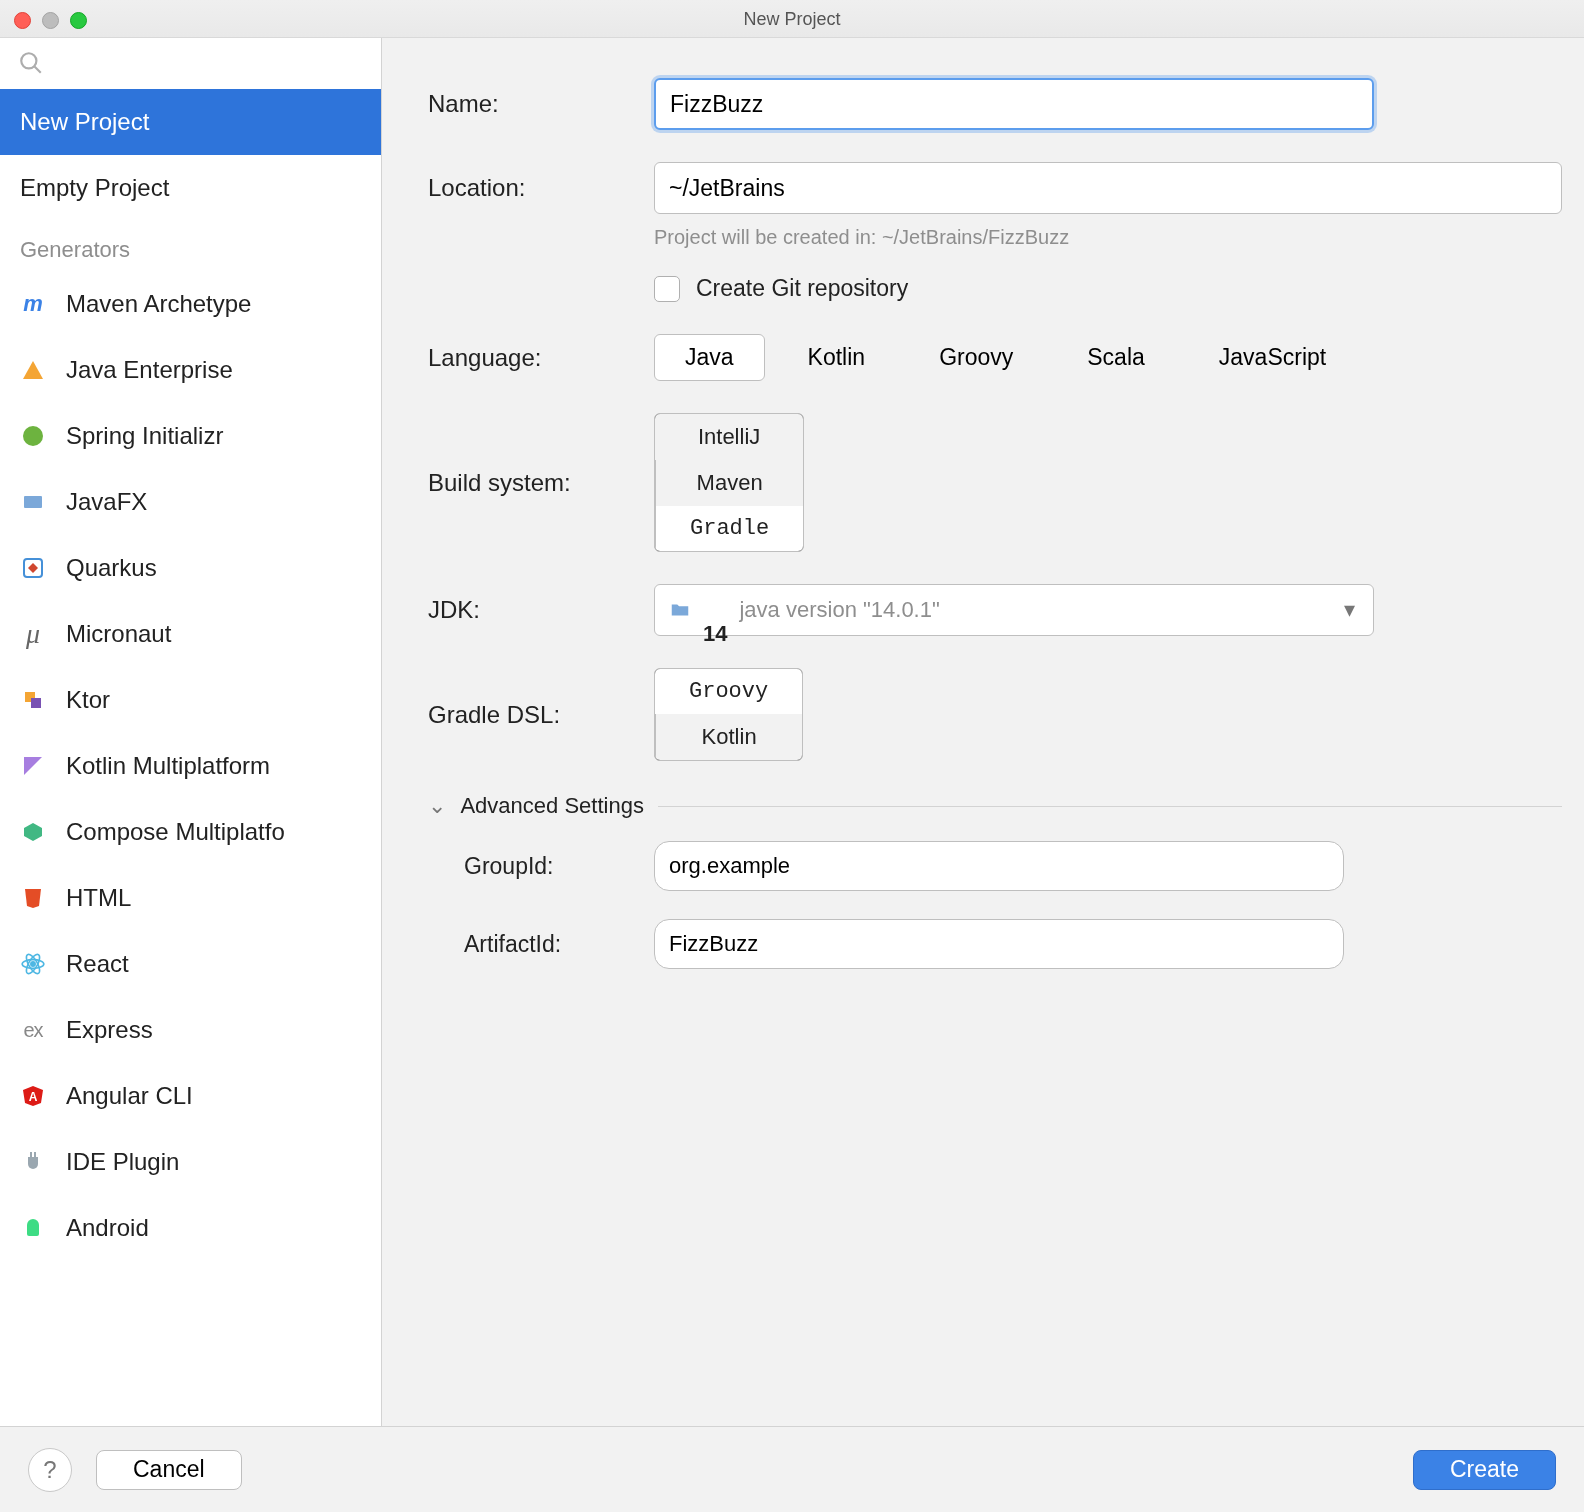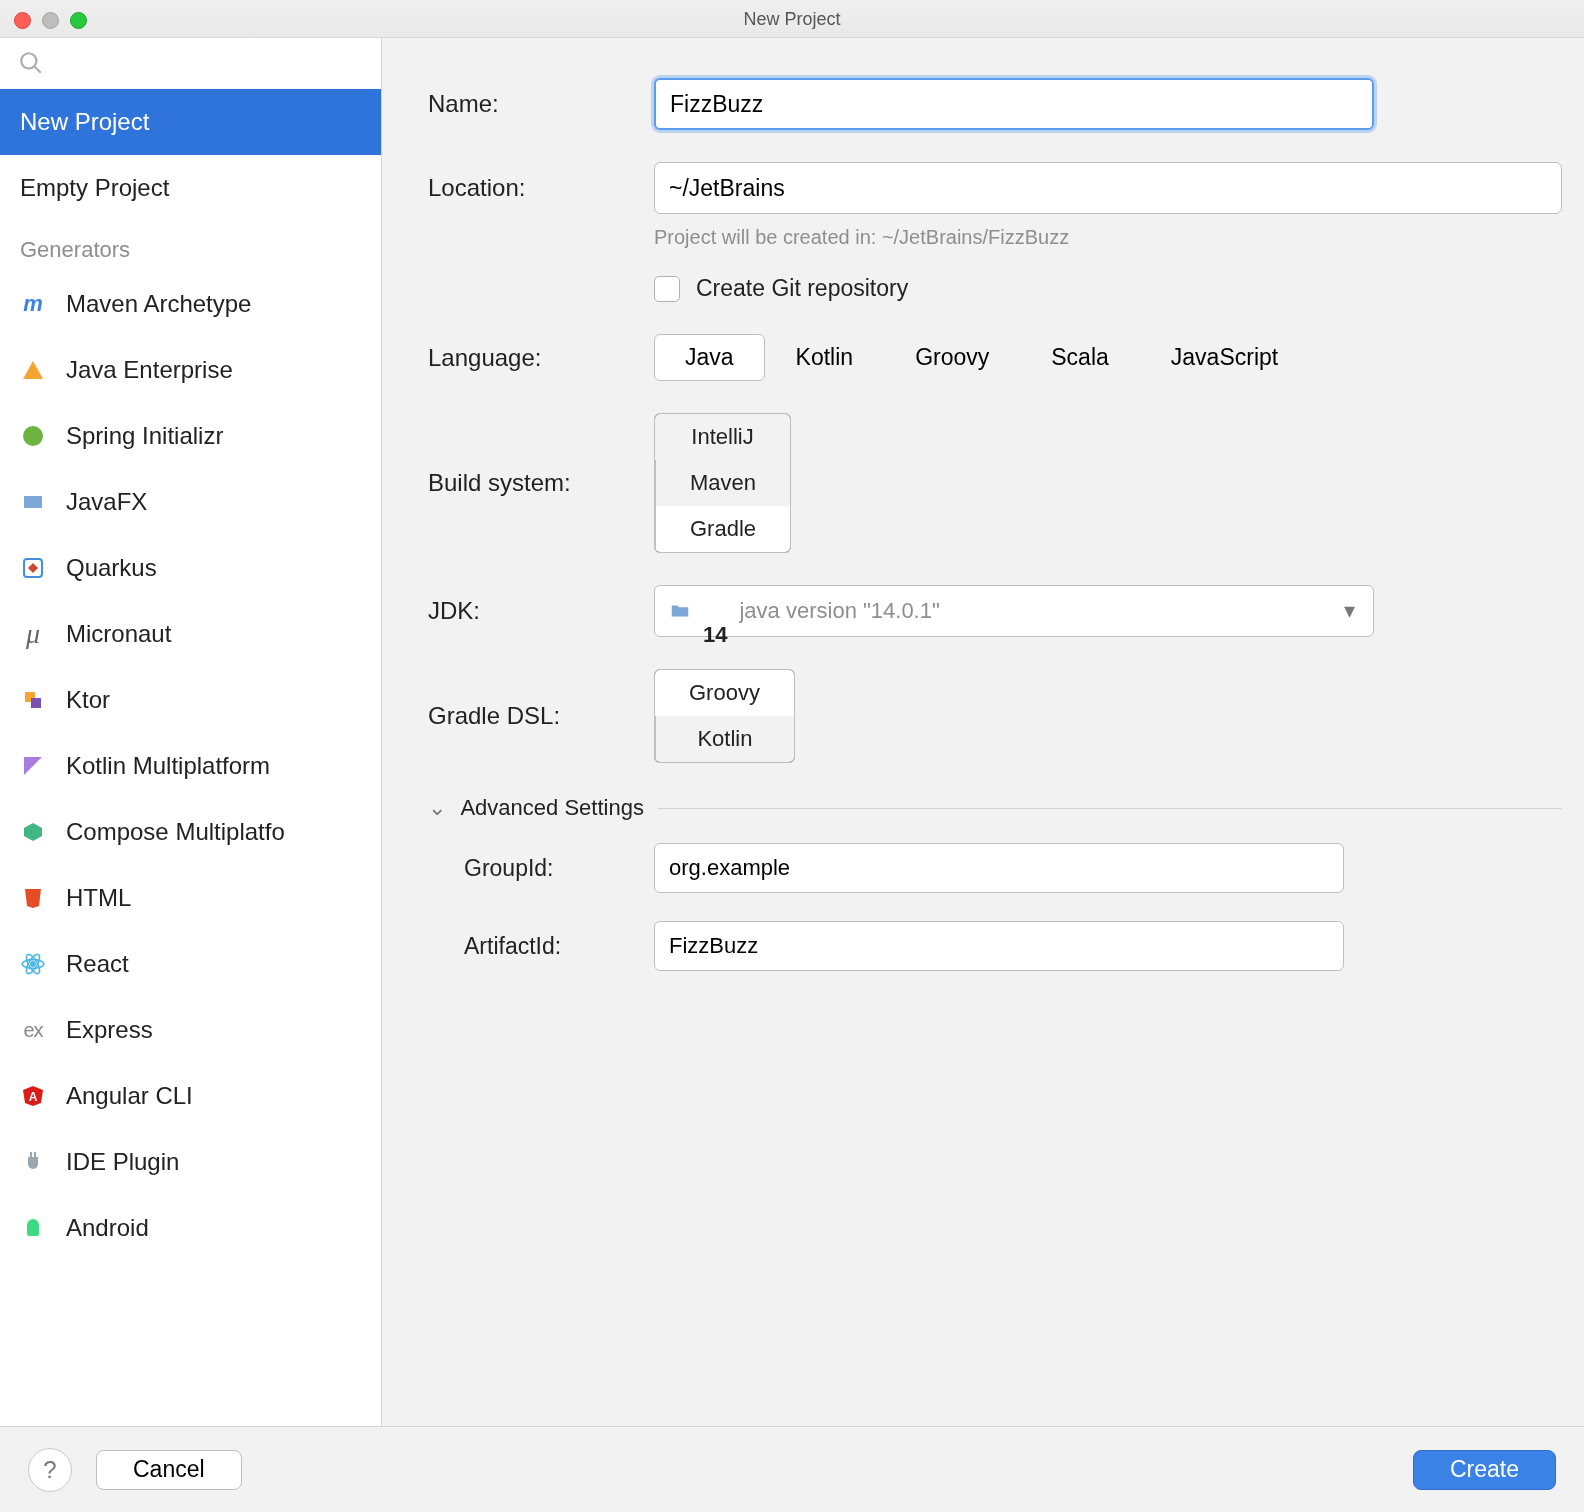--- a/index.html
+++ b/index.html
@@ -92,23 +92,23 @@
     .seg{ display:flex; border:1px solid #bfbfbf; border-radius:6px; overflow:hidden; background:#fff; width:fit-content;}
     .seg button{
         padding:10px 34px; background:transparent;
         border:none; font-size:22px; color:#222; cursor:pointer;
     }
     .seg button + button{ border-left:1px solid #bfbfbf;}
     .seg button.sel{ background:#fff; }
     .seg.tabs button.sel{ background:#fff; font-weight:400;}
     .seg.tabs{ background:#404040;flex-direction:column;}
     .seg.tabs button{ background:#f2f2f2; }
-    .seg.tabs button.sel{ background:#fff; }
-
-    .lang-tabs{ display:flex; gap:0; align-items:center;}
+    .seg.tabs button.sel{ background:#fff;font-family:Liberation Mono, monospace; }
+
+    .lang-tabs{ display:flex; gap:12px; align-items:center;}
     .lang-tabs button{
         padding:9px 30px;
         background:transparent; border:1px solid transparent;
         border-radius:6px; font-size:23px; cursor:pointer;
     }
     .lang-tabs button.sel{ background:#fff; border:1px solid #bfbfbf;}
 
     .dropdown{
         flex:1; max-width:720px;
         height:52px; padding:0 14px;
@@ -121,21 +121,21 @@
 
     .adv{
         display:flex; align-items:center; gap:14px;
         margin:18px 0 22px 0;
         font-size:22px; color:#222;
     }
     .adv .line{ flex:1; height:1px; background:#d3d3d3; }
 
     .adv-row{ display:flex; align-items:center; margin-bottom:28px; padding-left:36px;}
     .adv-row label{ width:190px; font-size:23px;}
-    .adv-input{ height:50px; width:690px; padding:0 14px; background:#fff; border:1px solid #bfbfbf; border-radius:6px; font-size:22px;}
+    .adv-input{ height:50px; width:690px; padding:0 14px; background:#fff; border:1px solid #bfbfbf; border-radius:15px; font-size:22px;}
 
     
     .footer{
         position:absolute; left:0; right:0; bottom:0;
         height:86px;
         background:#f2f2f2;
         border-top:1px solid #d3d3d3;
         display:flex; align-items:center;
         padding:0 28px;
     }

